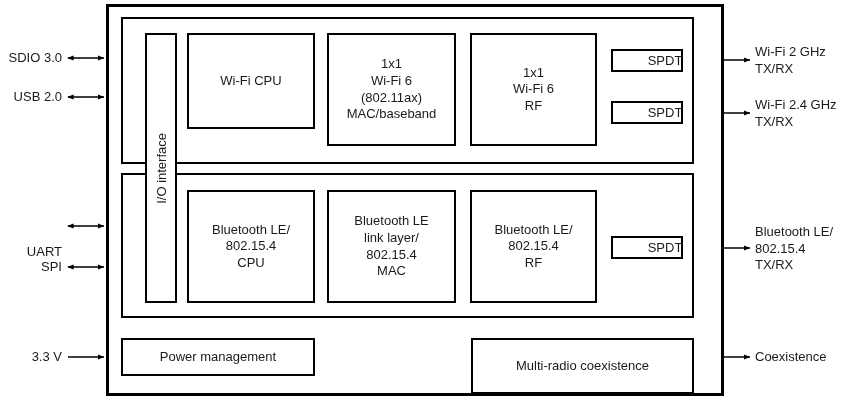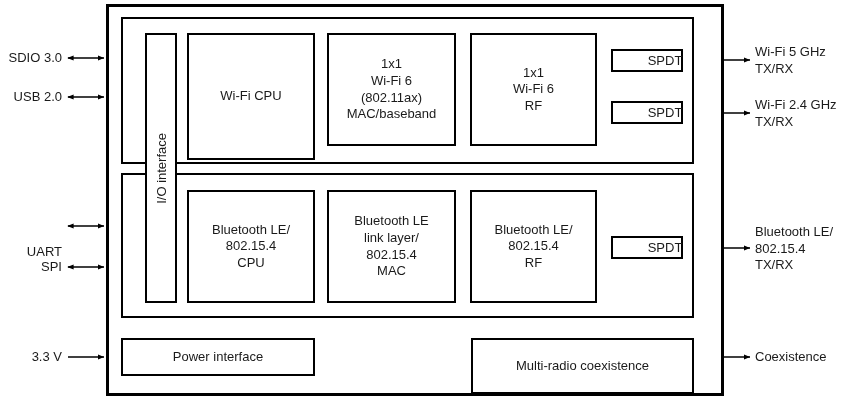--- a/index.html
+++ b/index.html
@@ -124,40 +124,40 @@
       <line x1="688" y1="357" x2="750" y2="357" marker-start="url(#arrL)" marker-end="url(#arrR)"></line>
     </g>
   </svg>
 
   <div class="abs port-label left" style="left:0px; top:50px; width:62px;">SDIO 3.0</div>
   <div class="abs port-label left" style="left:0px; top:89px; width:62px;">USB 2.0</div>
   <div class="abs port-label left" style="left:0px; top:218px; width:62px;margin-top:26px;">UART</div>
   <div class="abs port-label left" style="left:0px; top:259px; width:62px;">SPI</div>
   <div class="abs port-label left" style="left:0px; top:349px; width:62px;">3.3 V</div>
 
-  <div class="abs port-label right" style="left:755px; top:44px; width:95px;">Wi-Fi 5 GHz
+  <div class="abs port-label right" style="left:755px; top:44px; width:95px;">Wi-Fi 2 GHz
 TX/RX</div>
   <div class="abs port-label right" style="left:755px; top:97px; width:95px;">Wi-Fi 2.4 GHz
 TX/RX</div>
   <div class="abs port-label right" style="left:755px; top:224px; width:95px;">Bluetooth LE/
 802.15.4
 TX/RX</div>
   <div class="abs port-label right" style="left:755px; top:349px; width:95px;">Coexistence</div>
 
   <div class="abs chip-frame" style="left:106px; top:4px; width:618px; height:392px;"></div>
 
   <div class="abs section-frame" style="left:121px; top:17px; width:573px; height:147px;"></div>
 
   <div class="abs section-frame" style="left:121px; top:173px; width:573px; height:145px;"></div>
 
   <div class="abs io-box" style="left:145px; top:33px; width:32px; height:270px;">
     <span class="io-label">I/O interface</span>
   </div>
 
-  <div class="abs unit-box" style="left:187px; top:33px; width:128px; height:127px;">
+  <div class="abs unit-box" style="left:187px; top:33px; width:128px; height:96px;">
     <span class="unit-label">Wi-Fi CPU</span>
   </div>
 
   <div class="abs unit-box" style="left:327px; top:33px; width:129px; height:113px;">
     <span class="unit-label">1x1
 Wi-Fi 6
 (802.11ax)
 MAC/baseband</span>
   </div>
 
@@ -192,20 +192,20 @@
     <span class="unit-label">Bluetooth LE/
 802.15.4
 RF</span>
   </div>
 
   <div class="abs spdt-box" style="left:611px; top:236px; width:72px; height:23px;">
     <span class="spdt-label">SPDT</span>
   </div>
 
   <div class="abs unit-box" style="left:121px; top:338px; width:194px; height:38px;">
-    <span class="unit-label">Power interface</span>
+    <span class="unit-label">Power management</span>
   </div>
 
   <div class="abs unit-box" style="left:471px; top:338px; width:223px; height:56px;">
     <span class="unit-label">Multi-radio coexistence</span>
   </div>
 
 </div>
 
 </body></html>

